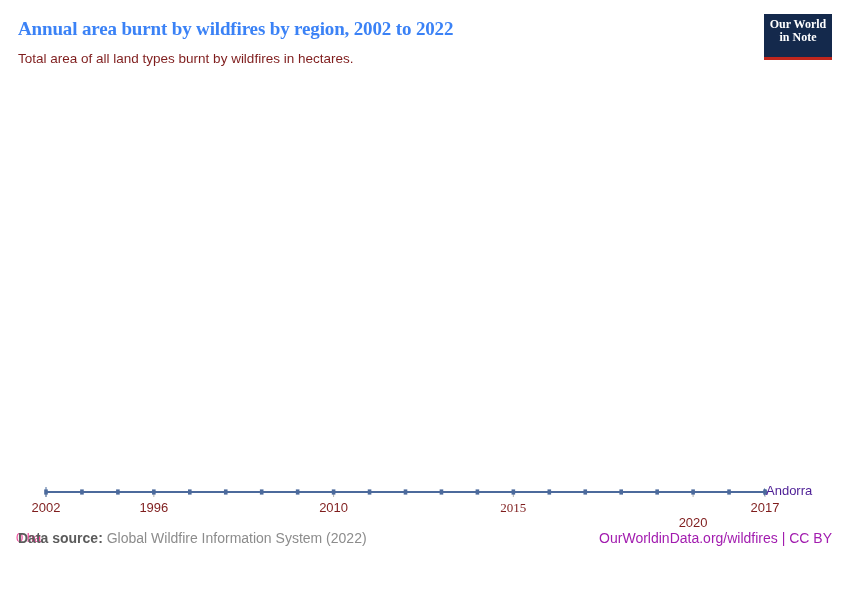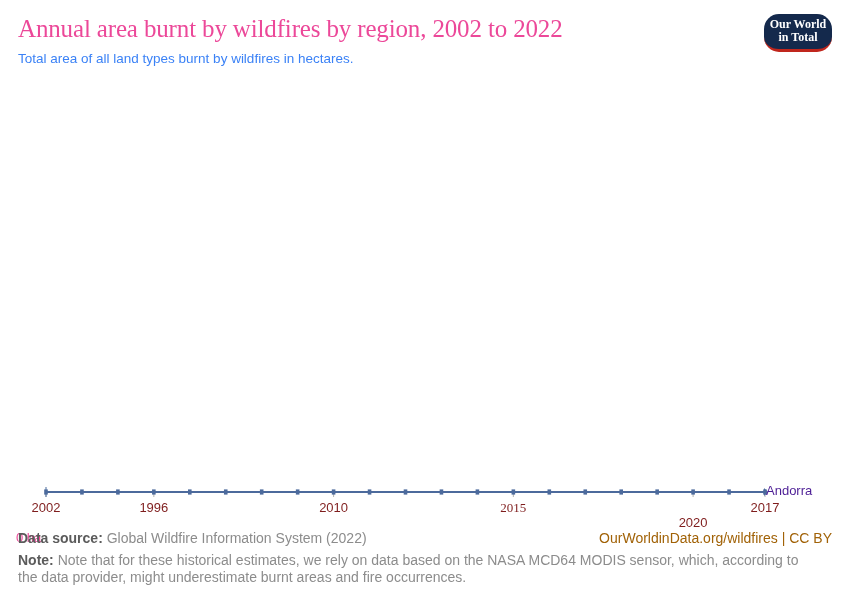--- a/index.html
+++ b/index.html
@@ -20,47 +20,46 @@
   
   #header {
     position: absolute;
     left: 18px;
     top: 14px;
     width: 740px;
   }
 
   #chart-title {
     font-family: "Liberation Serif", serif;
-    font-size: 25px;
-    font-weight: 400;
+    font-size: 19px;
+    font-weight: 700;
     line-height: 30px;
-    color: #ec4899;
+    color: #3b82f6;
     letter-spacing: -0.15px;
     white-space: nowrap;
   }
 
   #chart-subtitle {
     font-family: "Liberation Sans", sans-serif;
     font-size: 13.5px;
     line-height: 18px;
-    color: #3b82f6;
+    color: #7f1d1d;
     margin-top: 6px;
   }
 
   
   #owid-logo {
     position: absolute;
     right: 18px;
     top: 14px;
     width: 68px;
     background: #14294c;
     border-bottom: 3px solid #c0261d;
-    padding: 4px 5px 5px 5px;
+    padding: 4px 5px 13px 5px;
     text-align: center;
-    border-radius: 15px;
   }
   #owid-logo .logo-line {
     display: block;
     color: #ffffff;
     font-family: "Liberation Serif", serif;
     font-size: 12px;
     font-weight: 700;
     line-height: 13px;
     white-space: nowrap;
   }
@@ -136,21 +135,21 @@
   }
   #source-line .lbl {
     color: #5b5b5b;
     font-weight: 700;
   }
   #source-line .val { color: #8c8c8c; }
   #license-line {
     position: absolute;
     right: 0;
     top: 0;
-    color: #a16207;
+    color: #a21caf;
     white-space: nowrap;
   }
   #note-line {
     margin-top: 5px;
     width: 790px;
     color: #8c8c8c;
   }
   #note-line .lbl {
     color: #5b5b5b;
     font-weight: 700;
@@ -159,21 +158,21 @@
 </head>
 <body>
 
 <div id="header">
   <div id="chart-title">Annual area burnt by wildfires by region, 2002 to 2022</div>
   <div id="chart-subtitle">Total area of all land types burnt by wildfires in hectares.</div>
 </div>
 
 <div id="owid-logo">
   <span class="logo-line">Our World</span>
-  <span class="logo-line">in Total</span>
+  <span class="logo-line">in Note</span>
 </div>
 
 <div id="plot">
   <svg id="plot-canvas" width="850" height="445">
       <line x1="46" y1="412" x2="765" y2="412" stroke="#5b7aa8" stroke-width="1.1"></line>
       <line x1="46" y1="412" x2="46" y2="417" stroke="#b3b3b3" stroke-width="1"></line>
       <line x1="153.85" y1="412" x2="153.85" y2="417" stroke="#b3b3b3" stroke-width="1"></line>
       <line x1="333.6" y1="412" x2="333.6" y2="417" stroke="#b3b3b3" stroke-width="1"></line>
       <line x1="513.35" y1="412" x2="513.35" y2="417" stroke="#b3b3b3" stroke-width="1"></line>
       <line x1="693.1" y1="412" x2="693.1" y2="417" stroke="#b3b3b3" stroke-width="1"></line>
@@ -215,17 +214,13 @@
   </div>
 
 <div id="footer">
   <div id="footer-row1">
     <div id="source-line">
       <span class="lbl">Data source:</span>
       <span class="val">Global Wildfire Information System (2022)</span>
     </div>
     <div id="license-line">OurWorldinData.org/wildfires | CC BY</div>
   </div>
-  <div id="note-line">
-    <span class="lbl">Note:</span>
-    <span>Note that for these historical estimates, we rely on data based on the NASA MCD64 MODIS sensor, which, according to the data provider, might underestimate burnt areas and fire occurrences.</span>
-  </div>
 </div>
 
 </body></html>

